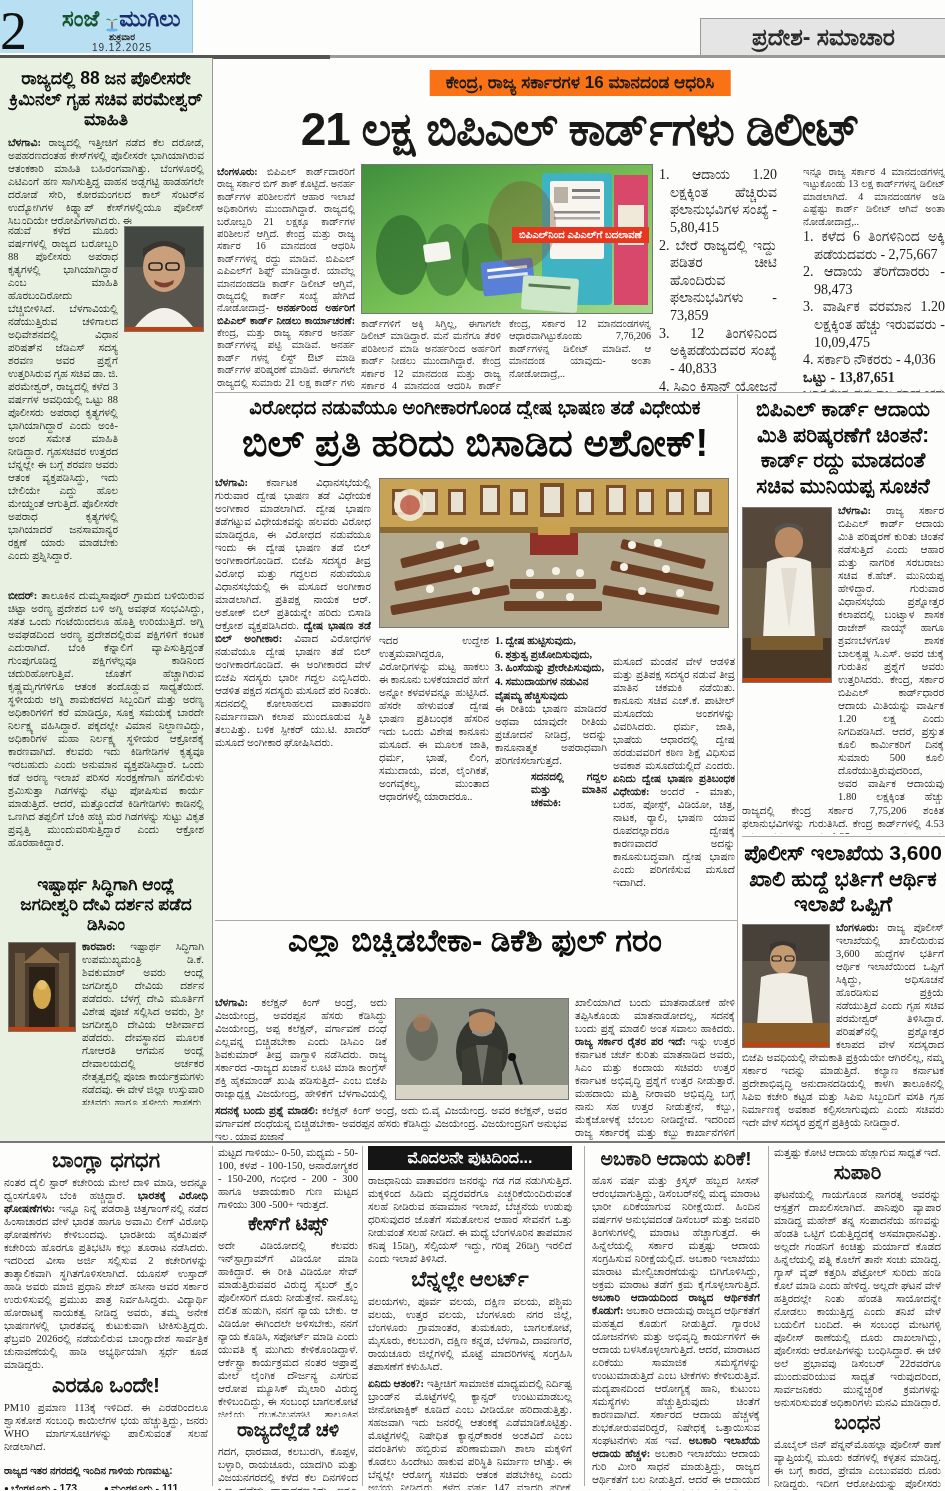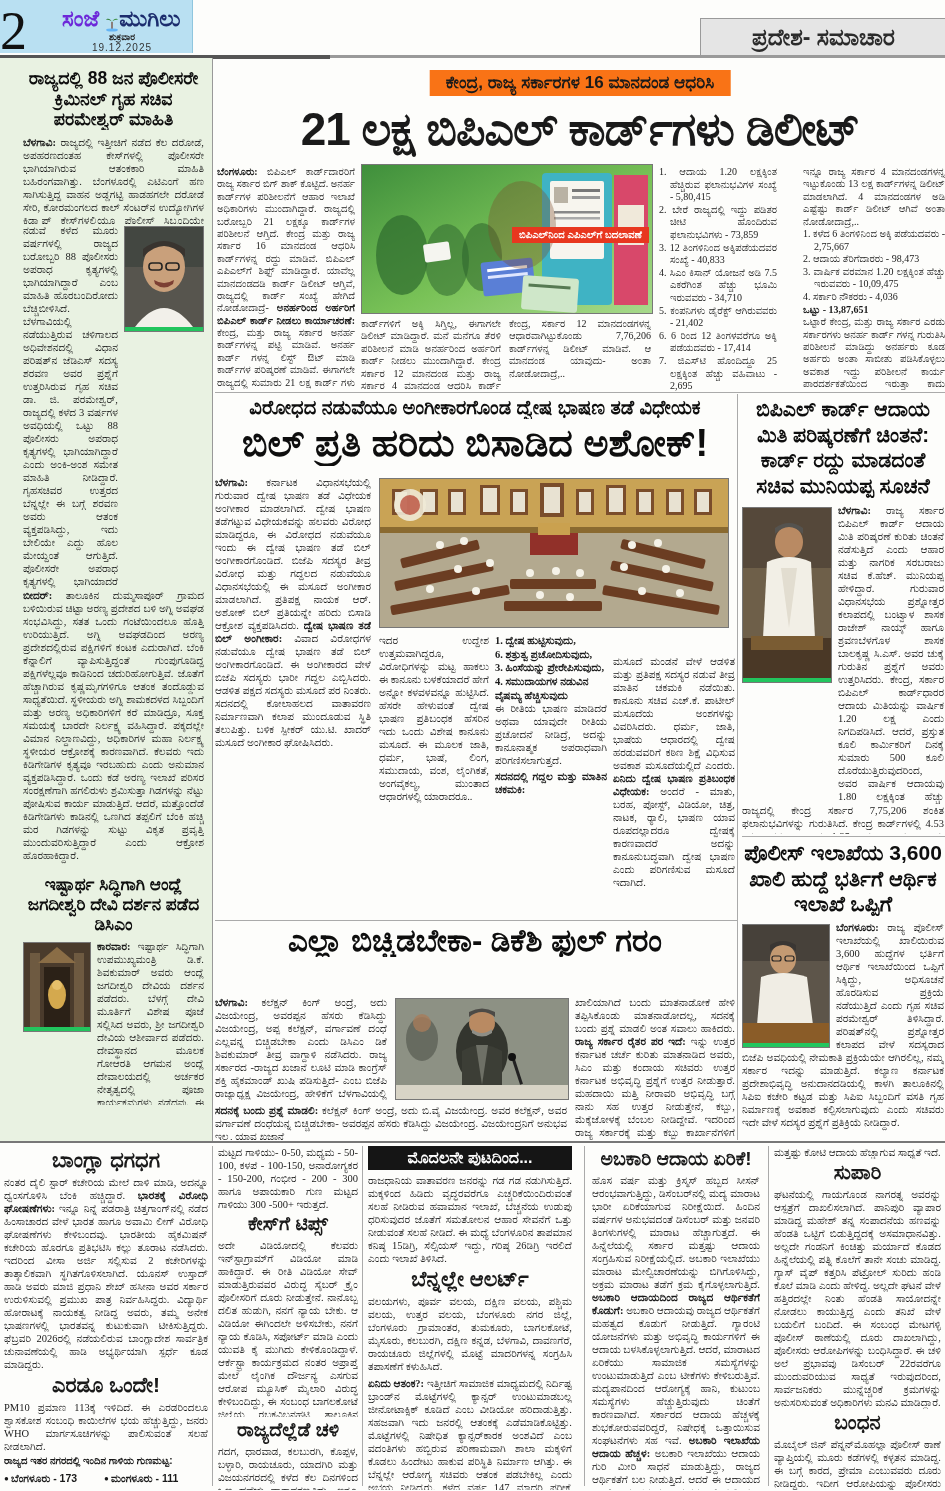--- a/index.html
+++ b/index.html
@@ -3,45 +3,45 @@
 <meta charset="utf-8">
 <style>
   html,body{margin:0;padding:0;background:#888;}
   #page{position:relative;width:945px;height:1491px;background:#fdfdfb;overflow:hidden;
         font-family:"Liberation Serif",serif;color:#1a1a1a;}
   .abs{position:absolute;}
   
   #mastbox{left:0;top:2;width:192px;height:53px;background:#b9e0f2;border-right:1px solid #8fc6de;}
   #pagenum{left:8;top:-6;width:52px;font-family:"Liberation Serif",serif;font-size:54px;color:#111;}
   #logo{left:62px;top:6px;white-space:nowrap;font-family:"Liberation Sans",sans-serif;font-weight:700;font-size:22px;}
-  .logo-red{color:#6d28d9;}
+  .logo-red{color:#14532d;}
   .logo-blue{color:#1c2d6e;}
   #palm{display:inline-block;width:14px;height:16px;vertical-align:middle;}
   #mastday{left:62px;top:32px;width:120px;text-align:center;font-family:"Liberation Sans",sans-serif;font-weight:700;font-size:9px;color:#222;}
   #mastdate{left:62px;top:42px;width:120px;text-align:center;font-family:"Liberation Sans",sans-serif;font-size:10px;letter-spacing:1px;color:#333;}
   #mast-underline{left:0;top:55px;width:945px;height:3px;background:#9a9a9a;}
   #mast-underline2{left:0;top:55px;width:330px;height:4px;background:#555;}
   #sectionbox{left:700px;top:18px;width:245px;height:36px;background:#e5e5e5;border:1px solid #9a9a9a;
       display:flex;align-items:center;justify-content:center;
       font-family:"Liberation Sans",sans-serif;font-weight:700;font-size:23px;color:#2b2b2b;}
   
   .body-txt{font-size:10.5px;line-height:1.24;text-align:justify;overflow:hidden;}
   .dateline{font-weight:700;}
   .bold{font-weight:700;}
   .art-head{font-family:"Liberation Sans",sans-serif;font-weight:700;color:#0e0e0e;text-align:center;line-height:1.18;overflow:hidden;}
   .vrule{background:#aaa;width:1px;}
   .hrule{background:#aaa;height:1px;}
   
   #leftcol{left:0;top:58px;width:212px;height:1083px;background:#e9f2e2;border-right:1px solid #999;padding:0;}
-  .lc-pad{padding:6px 8px 0 8px;margin-left:15px;}
+  .lc-pad{padding:6px 8px 0 8px;}
   
   #kicker{background:#f97316;padding:3px 16px;font-family:"Liberation Sans",sans-serif;font-weight:700;font-size:17px;white-space:nowrap;}
   #main-headline{font-family:"Liberation Sans",sans-serif;font-weight:700;font-size:46px;letter-spacing:-1px;text-align:center;white-space:nowrap;overflow:hidden;}
-  .crit{font-size:10px;line-height:1.26;text-align:justify;padding-left:11px;text-indent:-11px;}
-  .photo-frame{border:1px solid #777;overflow:hidden;background:#22c55e;}
+  .crit{font-size:14px;line-height:1.26;text-align:justify;padding-left:11px;text-indent:-11px;}
+  .photo-frame{border:1px solid #777;overflow:hidden;background:#c2410c;}
   .photo-caption-red{position:absolute;background:#e8371f;color:#fff;font-family:"Liberation Sans",sans-serif;
      font-weight:700;font-size:10px;padding:2px 7px;white-space:nowrap;}
   
   .sect-head{font-family:"Liberation Sans",sans-serif;font-weight:700;font-size:20px;text-align:center;margin:2px 0 4px 0;}
   .banner-black{background:#151515;color:#fff;font-family:"Liberation Sans",sans-serif;font-weight:700;
      font-size:16px;text-align:center;padding:3px 0;}
   .aqi-item{display:inline-block;width:49%;font-weight:700;font-size:10.5px;line-height:1.55;font-family:"Liberation Sans",sans-serif;}
   .aqi-item::before{content:"\25CF  ";font-size:8px;vertical-align:1px;}
   .off-item{font-weight:700;font-size:10.5px;line-height:1.3;}
 </style>
@@ -275,21 +275,21 @@
     </div>
     <div class="abs" style="left:280px;top:238px;width:112px;height:282px;overflow:hidden;">
       <div>
 
       <div class="off-item">1. ದ್ವೇಷ ಹುಟ್ಟಿಸುವುದು,</div>
           <div class="off-item">6. ಶತ್ರುತ್ವ ಪ್ರಚೋದಿಸುವುದು,</div>
           <div class="off-item">3. ಹಿಂಸೆಯನ್ನು ಪ್ರೇರೇಪಿಸುವುದು,</div>
           <div class="off-item">4. ಸಮುದಾಯಗಳ ನಡುವಿನ ವೈಷಮ್ಯ ಹೆಚ್ಚಿಸುವುದು</div>
         </div>
       <div class="body-txt">ಈ ರೀತಿಯ ಭಾಷಣ ಮಾಡಿದರೆ ಅಥವಾ ಯಾವುದೇ ರೀತಿಯ ಪ್ರಚೋದನೆ ನೀಡಿದ್ರೆ, ಅದನ್ನು ಕಾನೂನಾತ್ಮಕ ಅಪರಾಧವಾಗಿ ಪರಿಗಣಿಸಲಾಗುತ್ತದೆ. </div>
-      <div class="body-txt" style="margin-top:3px;"><span class="bold">ಸದನದಲ್ಲಿ ಗದ್ದಲ ಮತ್ತು ಮಾತಿನ ಚಕಮಕಿ: </span></div>
+      <div class="body-txt" style="margin-top:3px;margin-left:36px;"><span class="bold">ಸದನದಲ್ಲಿ ಗದ್ದಲ ಮತ್ತು ಮಾತಿನ ಚಕಮಕಿ: </span></div>
     </div>
     <div class="abs body-txt" style="left:398px;top:238px;width:122px;height:282px;margin-top:21px;">
       <span>ಮಸೂದೆ ಮಂಡನೆ ವೇಳೆ ಆಡಳಿತ ಮತ್ತು ಪ್ರತಿಪಕ್ಷ ಸದಸ್ಯರ ನಡುವೆ ತೀವ್ರ ಮಾತಿನ ಚಕಮಕಿ ನಡೆಯಿತು. ಕಾನೂನು ಸಚಿವ ಎಚ್.ಕೆ. ಪಾಟೀಲ್ ಮಸೂದೆಯ ಅಂಶಗಳನ್ನು ವಿವರಿಸಿದರು. ಧರ್ಮ, ಜಾತಿ, ಭಾಷೆಯ ಆಧಾರದಲ್ಲಿ ದ್ವೇಷ ಹರಡುವವರಿಗೆ ಕಠಿಣ ಶಿಕ್ಷೆ ವಿಧಿಸುವ ಅವಕಾಶ ಮಸೂದೆಯಲ್ಲಿದೆ ಎಂದರು. </span>
       <span class="bold">ಏನಿದು ದ್ವೇಷ ಭಾಷಣ ಪ್ರತಿಬಂಧಕ ವಿಧೇಯಕ: </span>
       <span>ಅಂದರೆ - ಮಾತು, ಬರಹ, ಪೋಸ್ಟ್, ವಿಡಿಯೋ, ಚಿತ್ರ, ನಾಟಕ, ರ‍್ಯಾಲಿ, ಭಾಷಣ ಯಾವ ರೂಪದಲ್ಲಾದರೂ ದ್ವೇಷಕ್ಕೆ ಕಾರಣವಾದರೆ ಅದನ್ನು ಕಾನೂನುಬದ್ಧವಾಗಿ ದ್ವೇಷ ಭಾಷಣ ಎಂದು ಪರಿಗಣಿಸುವ ಮಸೂದೆ ಇದಾಗಿದೆ. </span>
     </div>
   </div>
 
   <div class="abs" style="left:742px;top:396px;width:202px;height:438px;overflow:hidden;">
     <div class="art-head" style="font-size:20.5px;line-height:1.25;">ಬಿಪಿಎಲ್ ಕಾರ್ಡ್ ಆದಾಯ ಮಿತಿ ಪರಿಷ್ಕರಣೆಗೆ ಚಿಂತನೆ: ಕಾರ್ಡ್ ರದ್ದು ಮಾಡದಂತೆ ಸಚಿವ ಮುನಿಯಪ್ಪ ಸೂಚನೆ </div>
@@ -384,21 +384,21 @@
 
   <div class="abs" style="left:4px;top:1146px;width:204px;height:344px;overflow:hidden;">
     <div class="sect-head" style="font-size:21px;">ಬಾಂಗ್ಲಾ ಧಗಧಗ </div>
     <div class="body-txt">
       <span>ನಂತರ ದೈಲಿ ಸ್ಟಾರ್ ಕಚೇರಿಯ ಮೇಲೆ ದಾಳಿ ಮಾಡಿ, ಅದನ್ನೂ ಧ್ವಂಸಗೊಳಿಸಿ ಬೆಂಕಿ ಹಚ್ಚಿದ್ದಾರೆ. </span>
       <span class="bold">ಭಾರತಕ್ಕೆ ವಿರೋಧಿ ಘೋಷಣೆಗಳು: </span>
       <span>ಇನ್ನೂ ನಿನ್ನೆ ಪಡರಾತ್ರಿ ಚಿತ್ತಗಾಂಗ್‌ನಲ್ಲಿ ನಡೆದ ಹಿಂಸಾಚಾರದ ವೇಳೆ ಭಾರತ ಹಾಗೂ ಅವಾಮಿ ಲೀಗ್ ವಿರೋಧಿ ಘೋಷಣೆಗಳು ಕೇಳಿಬಂದವು. ಭಾರತೀಯ ಹೈಕಮಿಷನ್ ಕಚೇರಿಯ ಹೊರಗೂ ಪ್ರತಿಭಟಿಸಿ ಕಲ್ಲು ತೂರಾಟ ನಡೆಸಿದರು. ಇದರಿಂದ ವೀಸಾ ಅರ್ಜಿ ಸಲ್ಲಿಸುವ 2 ಕಚೇರಿಗಳನ್ನು ತಾತ್ಕಾಲಿಕವಾಗಿ ಸ್ಥಗಿತಗೊಳಿಸಲಾಗಿದೆ. ಯೂನಸ್ ಉಸ್ತಾದ್ ಹಾಡಿ ಅವರು ಮಾಜಿ ಪ್ರಧಾನಿ ಶೇಖ್ ಹಸೀನಾ ಅವರ ಸರ್ಕಾರ ಉರುಳಿಸುವಲ್ಲಿ ಪ್ರಮುಖ ಪಾತ್ರ ನಿರ್ವಹಿಸಿದ್ದರು. ವಿದ್ಯಾರ್ಥಿ ಹೋರಾಟಕ್ಕೆ ನಾಯಕತ್ವ ನೀಡಿದ್ದ ಅವರು, ತಮ್ಮ ಅನೇಕ ಭಾಷಣಗಳಲ್ಲಿ ಭಾರತವನ್ನ ಕುಟುಕುವಾಗಿ ಟೀಕಿಸುತ್ತಿದ್ದರು. ಫೆಬ್ರವರಿ 2026ರಲ್ಲಿ ನಡೆಯಲಿರುವ ಬಾಂಗ್ಲಾದೇಶ ಸಾರ್ವತ್ರಿಕ ಚುನಾವಣೆಯಲ್ಲಿ ಹಾಡಿ ಅಭ್ಯರ್ಥಿಯಾಗಿ ಸ್ಪರ್ಧೆ ಕೂಡ ಮಾಡಿದ್ದರು. </span>
     </div>
     <div class="sect-head" style="font-size:21px;">ಎರಡೂ ಒಂದೇ! </div>
     <div class="body-txt">PM10 ಪ್ರಮಾಣ 113ಕ್ಕೆ ಇಳಿದಿದೆ. ಈ ಎರಡರಿಂದಲೂ ಶ್ವಾಸಕೋಶ ಸಂಬಂಧಿ ಕಾಯಿಲೆಗಳ ಭಯ ಹೆಚ್ಚುತ್ತಿದ್ದು, ಜನರು WHO ಮಾರ್ಗಸೂಚಿಗಳನ್ನು ಪಾಲಿಸುವಂತೆ ಸಲಹೆ ನೀಡಲಾಗಿದೆ. </div>
-    <div class="body-txt bold" style="font-family:'Liberation Sans',sans-serif;font-size:10px;margin-top:2px;">ರಾಜ್ಯದ ಇತರ ನಗರದಲ್ಲಿ ಇಂದಿನ ಗಾಳಿಯ ಗುಣಮಟ್ಟ: </div>
+    <div class="body-txt bold" style="font-family:'Liberation Sans',sans-serif;font-size:10px;margin-top:12px;">ರಾಜ್ಯದ ಇತರ ನಗರದಲ್ಲಿ ಇಂದಿನ ಗಾಳಿಯ ಗುಣಮಟ್ಟ: </div>
     <div>
       
     <span class="aqi-item">ಬೆಂಗಳೂರು - 173</span><span class="aqi-item">ಮಂಗಳೂರು - 111</span><span class="aqi-item">ಮೈಸೂರು - 126</span><span class="aqi-item">ಬೆಳಗಾವಿ - 154</span></div>
 
   </div>
 
   <div class="abs" style="left:218px;top:1146px;width:140px;height:344px;overflow:hidden;">
     <div class="body-txt">ಮಟ್ಟದ ಗಾಳಿಯು- 0-50, ಮಧ್ಯಮ - 50-100, ಕಳಪೆ - 100-150, ಅನಾರೋಗ್ಯಕರ - 150-200, ಗಂಭೀರ - 200 - 300 ಹಾಗೂ ಅಪಾಯಕಾರಿ ಗುಣ ಮಟ್ಟದ ಗಾಳಿಯು 300 -500+ ಇರುತ್ತದೆ. </div>
     <div class="sect-head" style="font-size:19px;">ಕೇಸ್‌ಗೆ ಟಿಪ್ಸ್ </div>
     <div class="body-txt" style="height:178px;">ಅದೇ ವಿಡಿಯೋದಲ್ಲಿ ಕೆಲವರು ಇನ್‌ಸ್ಟಾಗ್ರಾಮ್‌ಗೆ ವಿಡಿಯೋ ಮಾಡಿ ಹಾಕಿದ್ದಾರೆ. ಈ ರೀತಿ ವಿಡಿಯೋ ಸೇವ್ ಮಾಡುತ್ತಿರುವವರ ವಿರುದ್ಧ ಸೈಬರ್ ಕ್ರೈಂ ಪೊಲೀಸರಿಗೆ ದೂರು ನೀಡುತ್ತೇನೆ. ನಾನೊಬ್ಬ ದಲಿತ ಹುಡುಗಿ, ನನಗೆ ನ್ಯಾಯ ಬೇಕು. ಆ ವಿಡಿಯೋ ಈಗಿಂದಲೇ ಅಳಿಸಬೇಕು, ನನಗೆ ನ್ಯಾಯ ಕೊಡಿಸಿ, ಸಪೋರ್ಟ್ ಮಾಡಿ ಎಂದು ಯುವತಿ ಕೈ ಮುಗಿದು ಕೇಳಿಕೊಂಡಿದ್ದಾಳೆ. ಆರ್ಕೆಸ್ಟ್ರಾ ಕಾರ್ಯಕ್ರಮದ ನಂತರ ಅಪ್ರಾಪ್ತೆ ಮೇಲೆ ಲೈಂಗಿಕ ದೌರ್ಜನ್ಯ ಎಸಗುವ ಆರೋಪ ಮ್ಯೂಸಿಕ್ ಮೈಲಾರಿ ವಿರುದ್ಧ ಕೇಳಿಬಂದಿದ್ದು, ಈ ಸಂಬಂಧ ಬಾಗಲಕೋಟೆ ಜಿಲ್ಲೆಯ ರಬಕವಿಬನಹಟ್ಟಿ ತಾಲೂಕಿನ ಪೊಲೀಸ್ ಠಾಣೆಯಲ್ಲಿ ಪ್ರಕರಣ ದಾಖಲಾಗಿದೆ. ಕೇಸ್ ಬೆನ್ನಲ್ಲೇ ತಲೆಮರೆಸಿಕೊಂಡಿದ್ದ ಮೈಲಾರಿ ಡಿಸೆಂಬರ್ 17ರಂದು ಮಹಾರಾಷ್ಟ್ರಕ್ಕೆ ತೆರಳುತ್ತಿರುವಾಗ ಪೊಲೀಸರಿಗೆ ಸಿಕ್ಕಿಬಿದ್ದ. ಮಹಾಲಿಂಗಪುರ ಪೊಲೀಸರು ಆರೋಪಿಯನ್ನು ಬಂಧಿಸಿದ್ದರು. </div>

